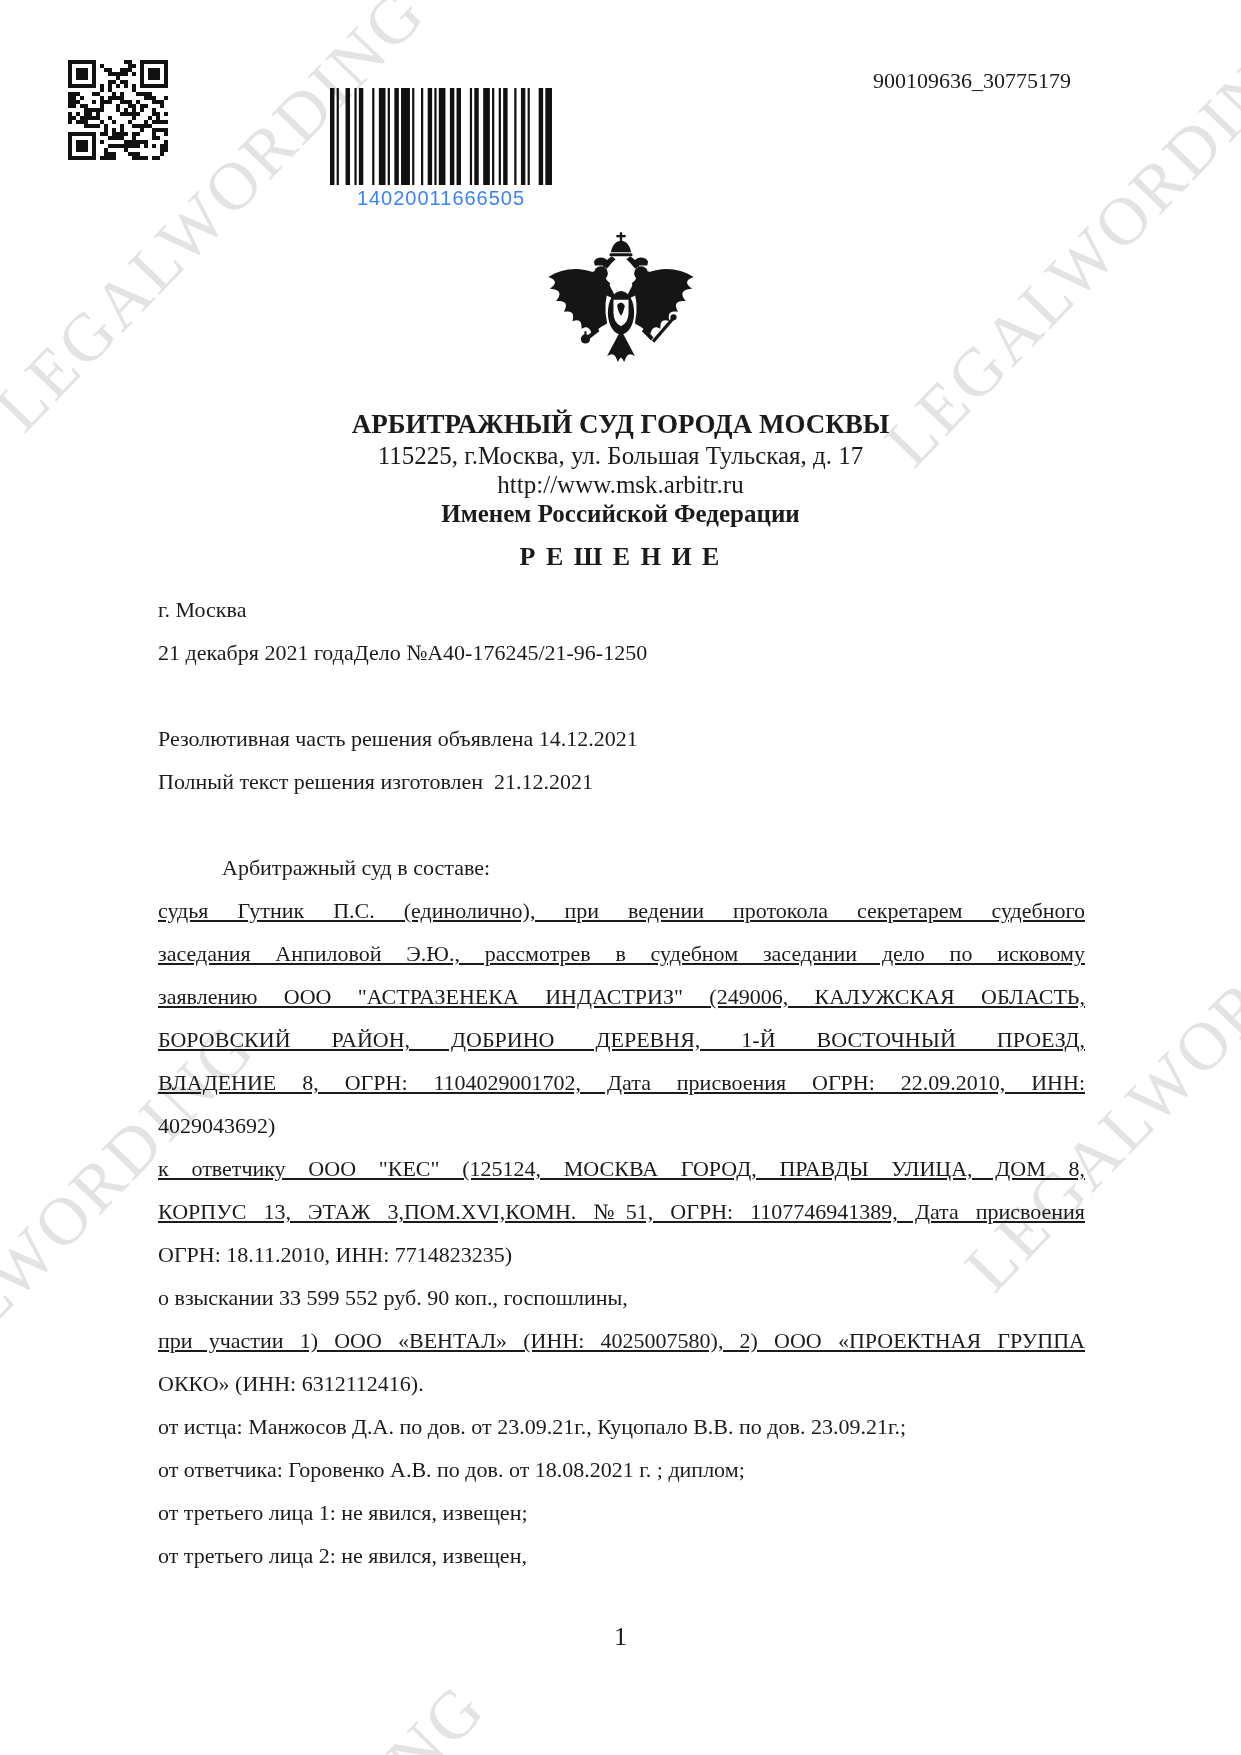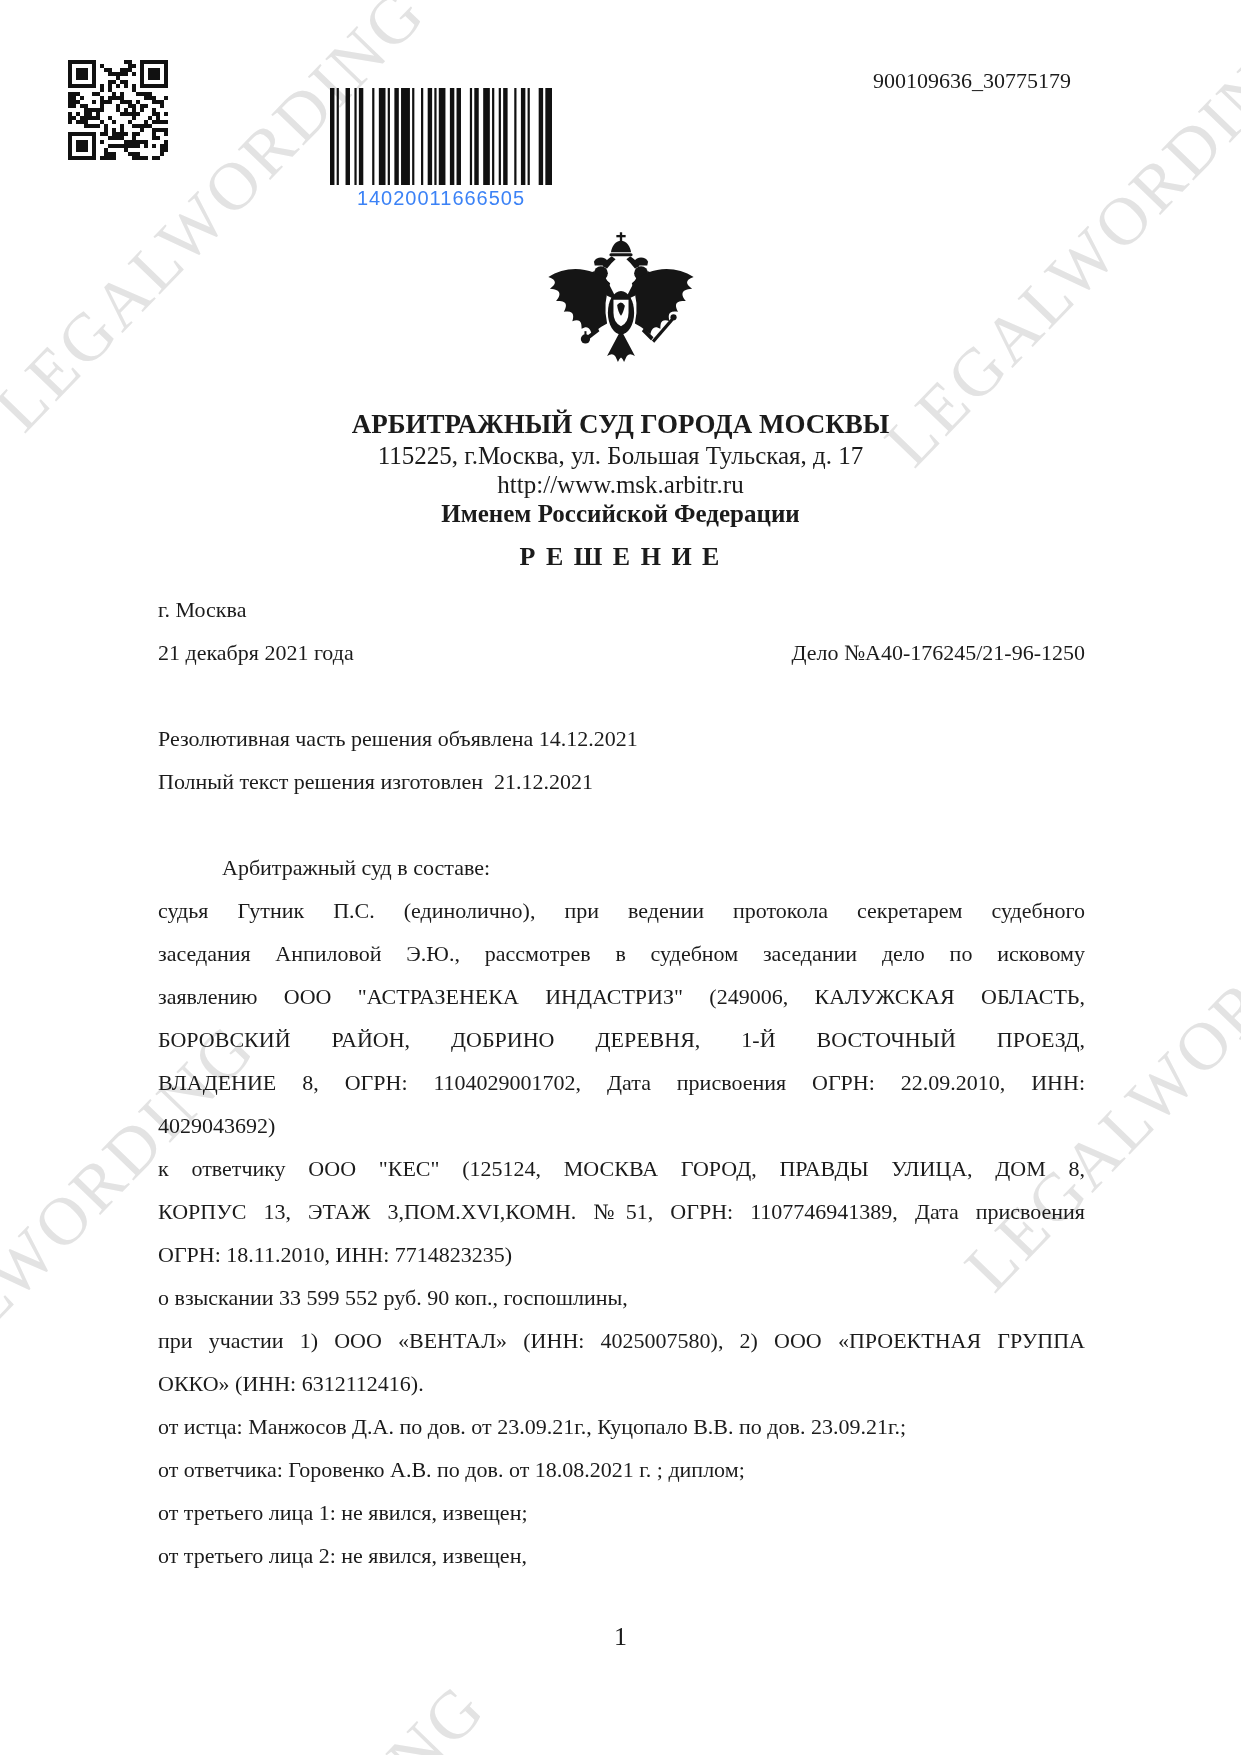--- a/index.html
+++ b/index.html
@@ -30,23 +30,23 @@
   .court-name{font-size:27px;font-weight:bold;line-height:33px;}
   .court-address{font-size:25px;line-height:29px;}
   .court-url{font-size:25px;line-height:29px;}
   .in-name{font-size:25px;font-weight:bold;line-height:29px;}
   .decision{font-size:26px;font-weight:bold;letter-spacing:2px;margin-top:14px;line-height:30px;}
   
   .flow{position:absolute;left:158px;top:588px;width:927px;font-size:22px;line-height:43px;z-index:2;}
   .line{height:43px;}
   .spacer{height:43px;}
   .prewrap{white-space:pre-wrap;}
-  .date-case{display:flex;justify-content:space-between;}
+  .date-case{display:flex;}
   .bline{height:43px;}
-  .bline.justify{text-align:justify;}
+  .bline.justify{text-align:justify;text-decoration:underline;}
   .bline.justify::after{content:"";display:inline-block;width:100%;height:0;}
   .bline.indent{text-indent:64px;}
   .page-number{position:absolute;left:0;top:1622px;width:100%;text-align:center;font-size:26px;z-index:2;}
 </style>
 </head>
 <body>
 
 <div class="page">
 
   <div class="watermark wm1">LEGALWORDING</div>

